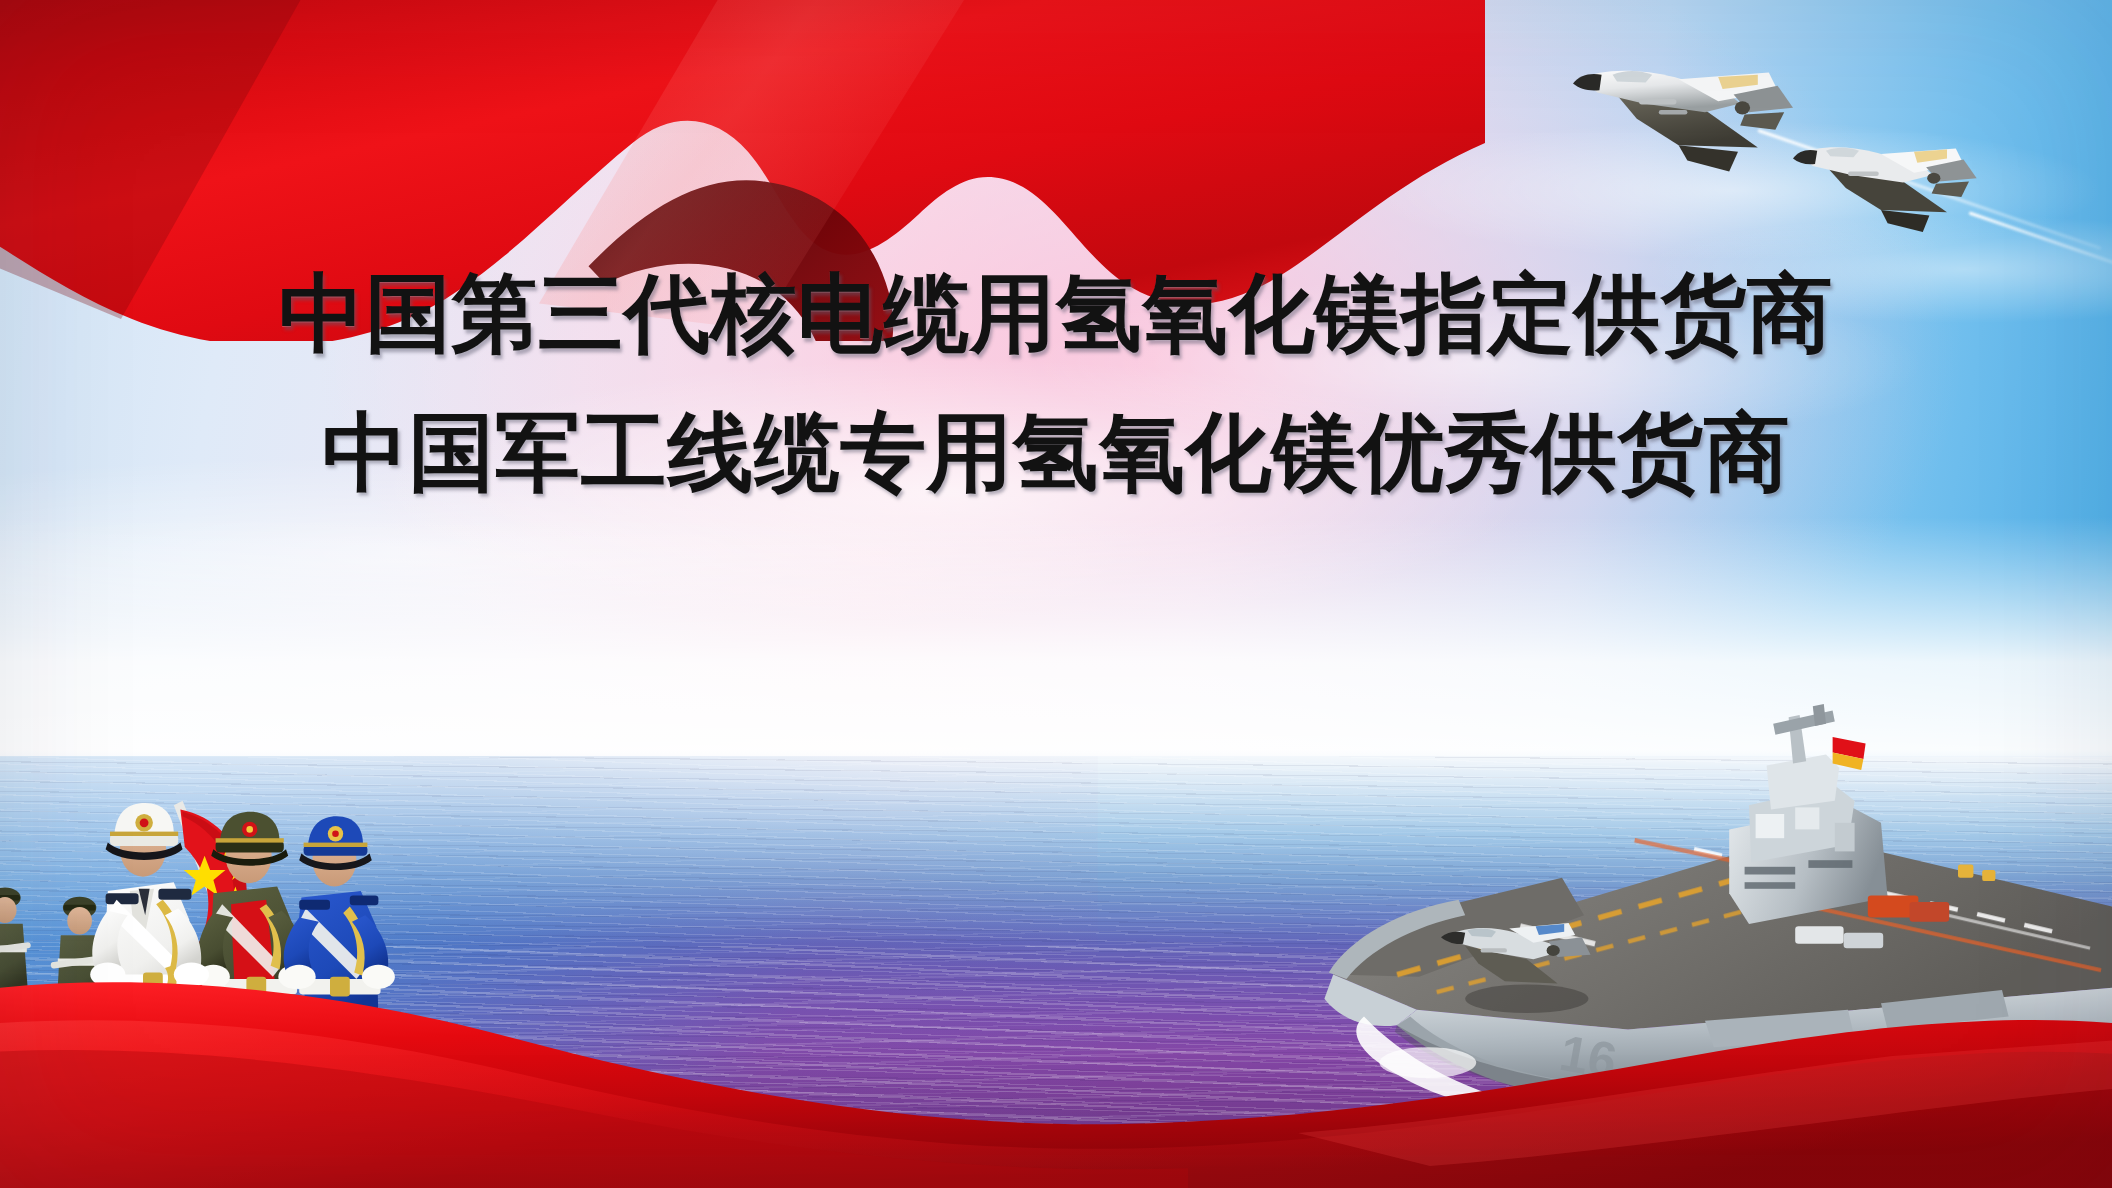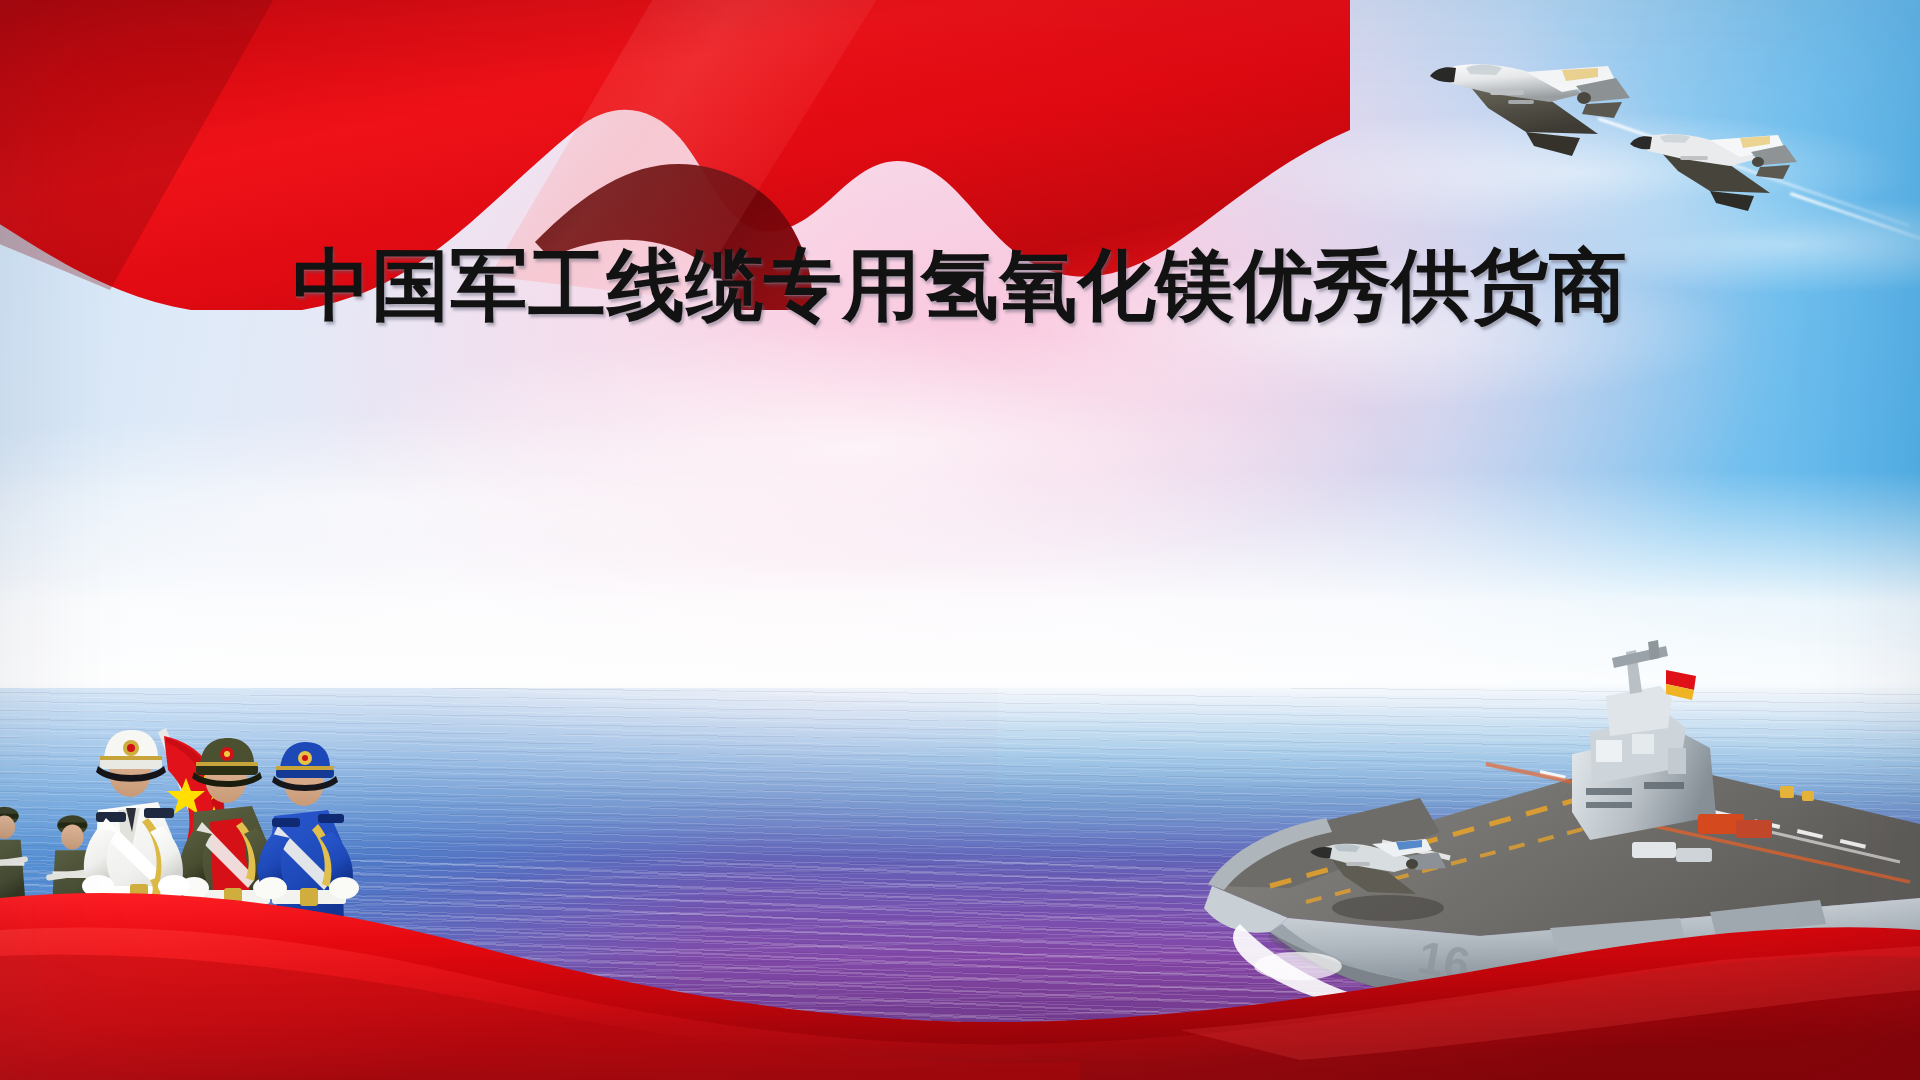--- a/index.html
+++ b/index.html
@@ -615,17 +615,18 @@
                C1220,260 1400,230 1580,202
                C1720,180 1830,172 1920,178
                L1920,300 L0,300 Z" fill="url(#rbB)"></path>
       <path d="M0,176 C180,168 360,196 540,232 C720,268 900,288 1080,282 L1080,300 L0,300 Z" fill="#b3080d" opacity=".42"></path>
       <path d="M1180,250 C1360,236 1540,202 1720,180 L1920,166 L1920,210
                C1740,226 1520,262 1300,280 Z" fill="#ff4a4a" opacity=".22"></path>
     </svg>
   </div>
 
   <div class="titles">
-    <div class="title-line title-line-1">中国军工线缆专用氢氧化镁优秀供货商</div>
+    <div class="title-line title-line-1">中国第三代核电缆用氢氧化镁指定供货商</div>
+    <div class="title-line title-line-2">中国军工线缆专用氢氧化镁优秀供货商</div>
   </div>
 
   <div class="vignette"></div>
 </div>
 
 </body></html>

